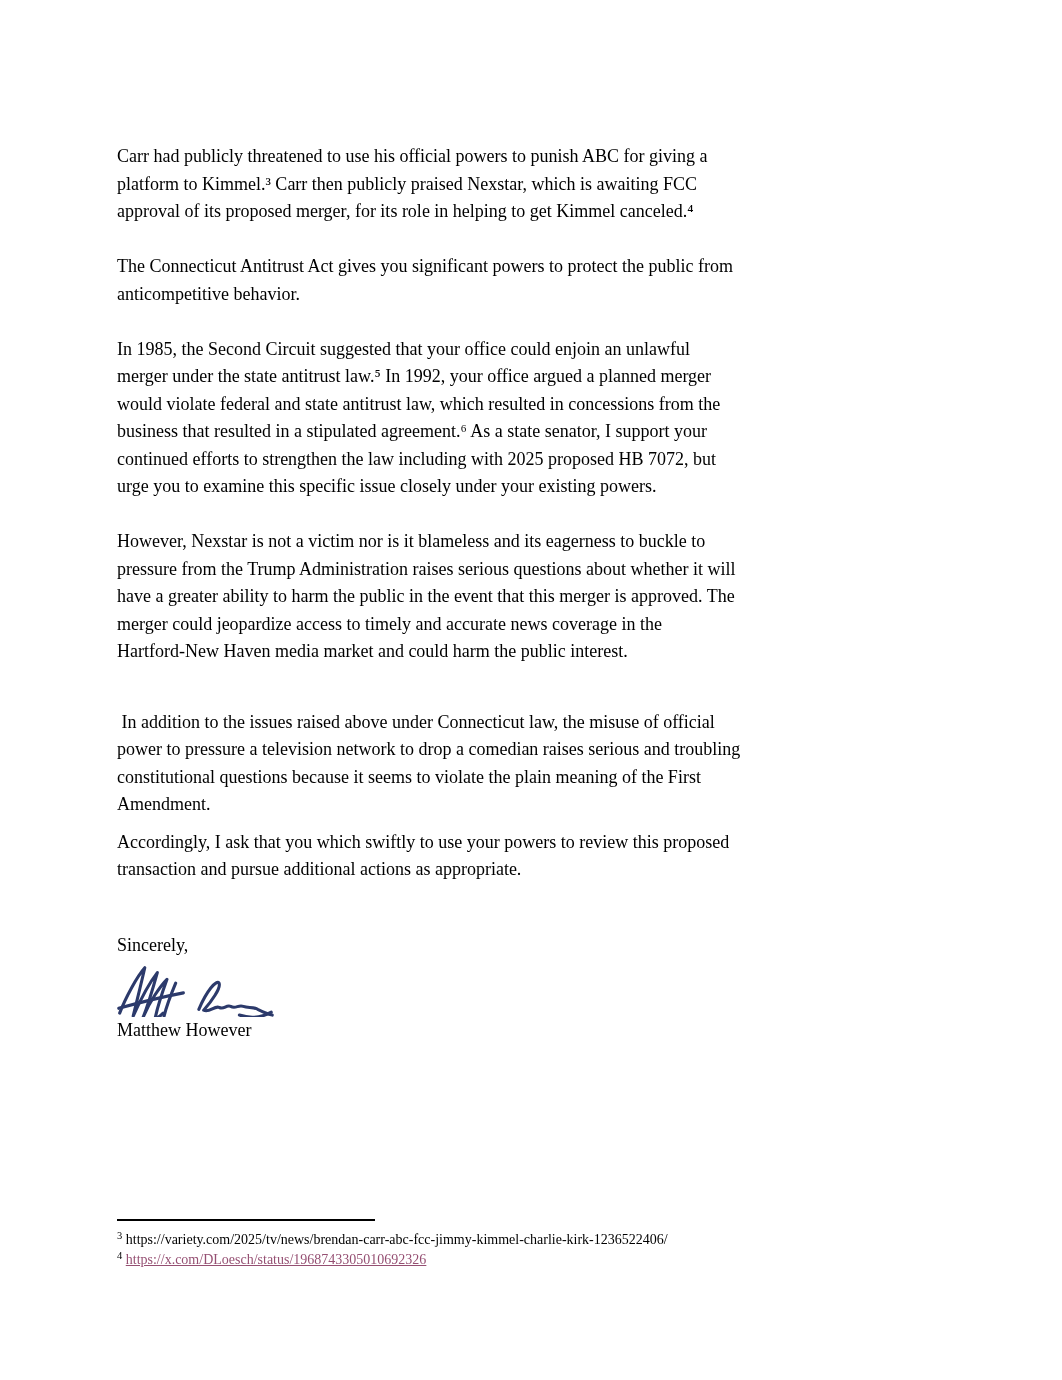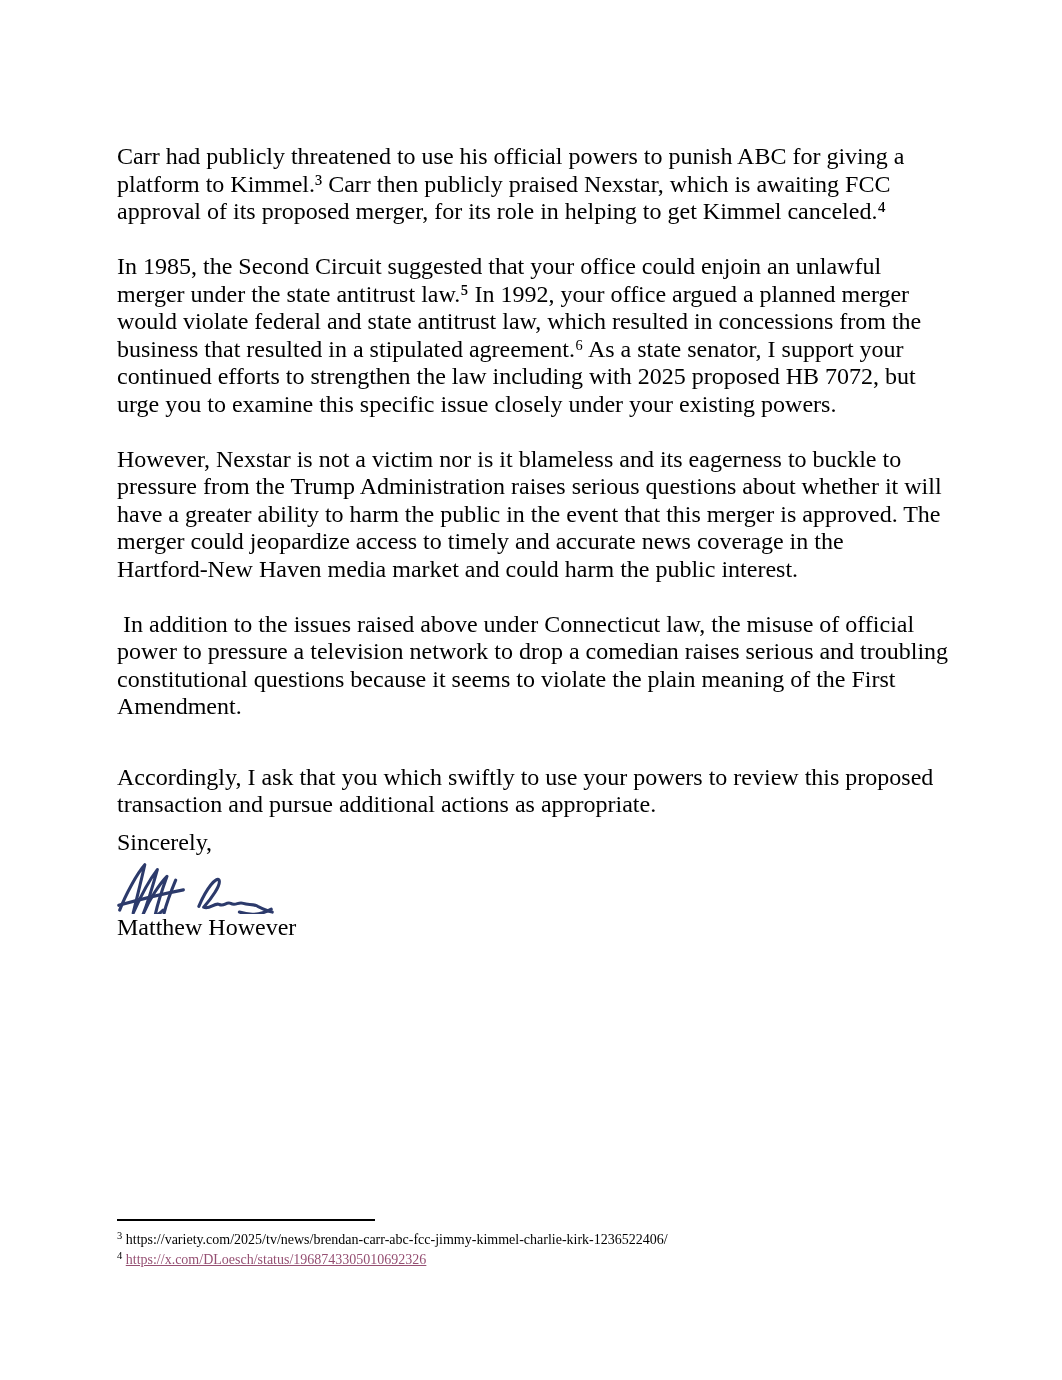--- a/index.html
+++ b/index.html
@@ -14,21 +14,21 @@
     background: #ffffff;
     color: #000000;
     font-family: "Liberation Serif", "DejaVu Serif", serif;
     overflow: hidden;
   }
   .letter-body {
     position: absolute;
     left: 117px;
     top: 143px;
     width: 900px;
-    font-size: 24px;
+    font-size: 18px;
     line-height: 27.5px;
   }
   .para {
     margin: 0 0 27.5px 0;
     white-space: pre-wrap;
   }
   .paragraphs .para:nth-of-type(4) { margin-bottom: 43px; }
   .paragraphs .para:nth-of-type(5) { margin-bottom: 10px; }
   .paragraphs .para:nth-of-type(6) { margin-bottom: 48px; }
   .closing { margin: 0; }
@@ -74,20 +74,22 @@
 </head>
 <body>
 
 <div class="page">
 
   <div class="letter-body">
     <div class="paragraphs">
         <p class="para">Carr had publicly threatened to use his official powers to punish ABC for giving a
 platform to Kimmel.³ Carr then publicly praised Nexstar, which is awaiting FCC
 approval of its proposed merger, for its role in helping to get Kimmel canceled.⁴</p>
+        <p class="para">The Connecticut Antitrust Act gives you significant powers to protect the public from
+anticompetitive behavior.</p>
         <p class="para">In 1985, the Second Circuit suggested that your office could enjoin an unlawful
 merger under the state antitrust law.⁵ In 1992, your office argued a planned merger
 would violate federal and state antitrust law, which resulted in concessions from the
 business that resulted in a stipulated agreement.⁶ As a state senator, I support your
 continued efforts to strengthen the law including with 2025 proposed HB 7072, but
 urge you to examine this specific issue closely under your existing powers.</p>
         <p class="para">However, Nexstar is not a victim nor is it blameless and its eagerness to buckle to
 pressure from the Trump Administration raises serious questions about whether it will
 have a greater ability to harm the public in the event that this merger is approved. The
 merger could jeopardize access to timely and accurate news coverage in the

